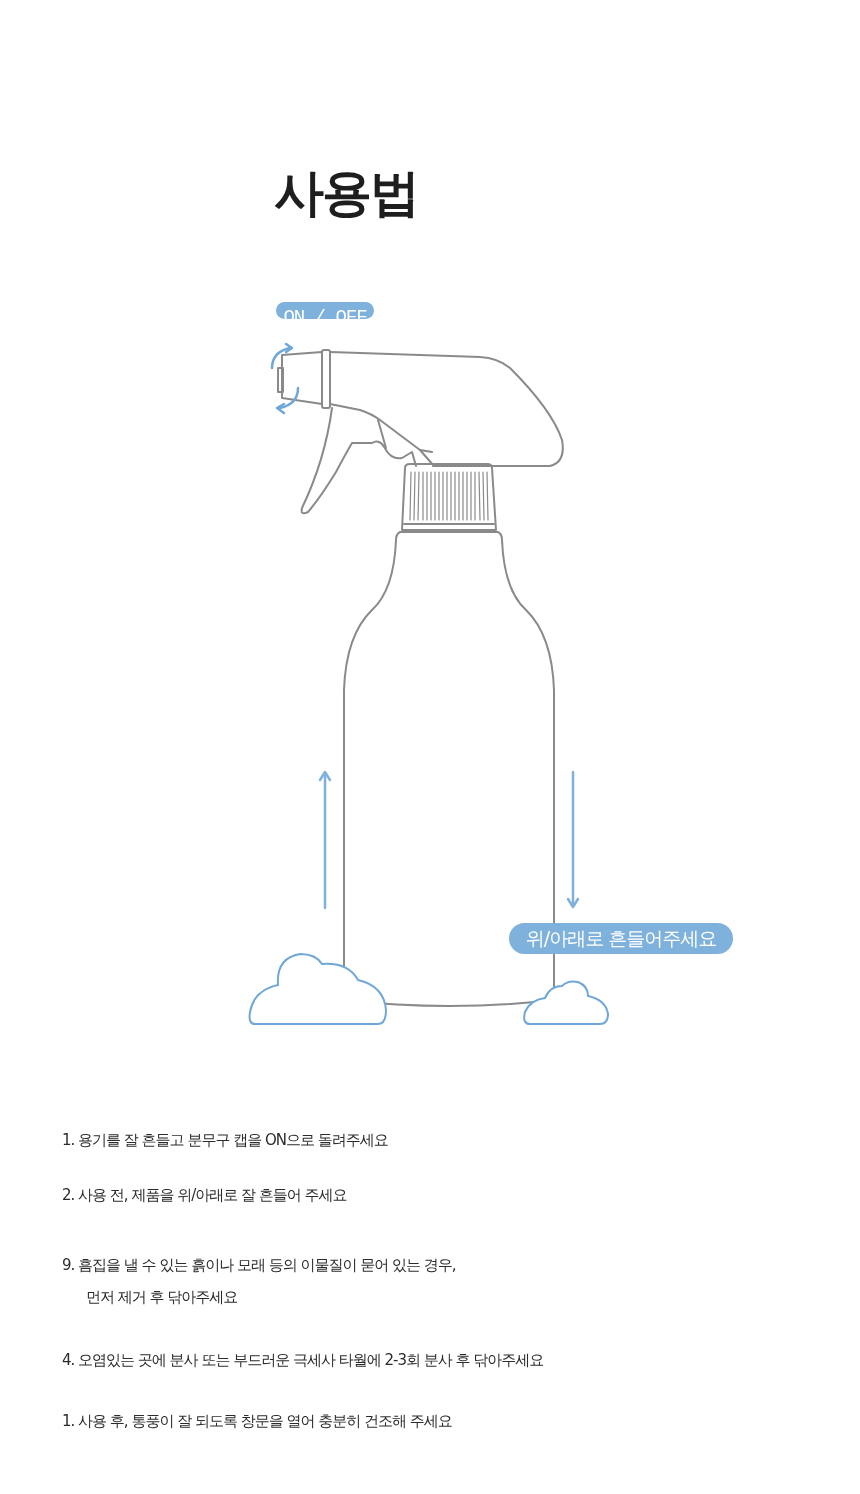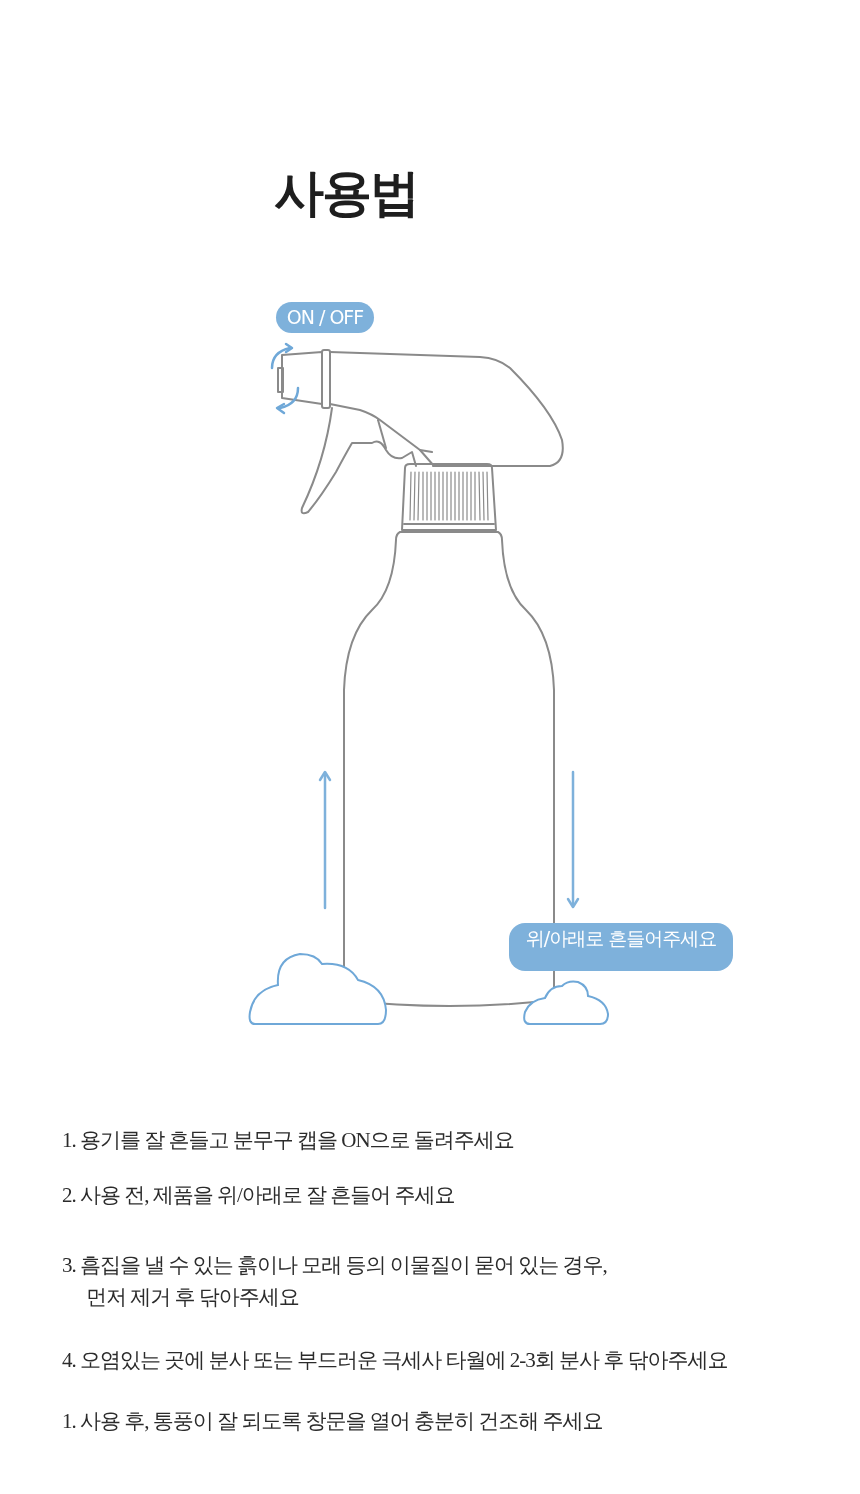--- a/index.html
+++ b/index.html
@@ -3,24 +3,24 @@
   <meta charset="utf-8">
   <style>
     html, body { margin: 0; padding: 0; background: #ffffff; }
     body { width: 860px; height: 1494px; position: relative; overflow: hidden;
            font-family: "DejaVu Sans", "Liberation Sans", sans-serif; color: #222; }
     .title { position: absolute; top: 160px; left: 0; width: 692px; text-align: center;
              font-size: 50px; font-weight: bold; letter-spacing: -2px; color: #1e1e1e; margin: 0; }
     .illust { position: absolute; left: 0; top: 280px; width: 860px; height: 780px; }
     .pill { position: absolute; background: #7eb1db; color: #fff; border-radius: 16px;
             font-size: 19px; text-align: center; white-space: nowrap; letter-spacing: -1px; }
-    .pill-onoff { left: 276px; top: 302px; width: 98px; height: 31px; line-height: 31px; }
-    .pill-shake { left: 509px; top: 923px; width: 224px; height: 48px; line-height: 31px; }
+    .pill-onoff { left: 276px; top: 302px; width: 98px; height: 17px; line-height: 31px; font-family: Liberation Mono, monospace; }
+    .pill-shake { left: 509px; top: 923px; width: 224px; height: 31px; line-height: 31px; }
     .steps { position: absolute; left: 62px; top: 1120px; margin: 0; padding: 0; list-style: none; }
-    .step { font-size: 21px; color: #2b2b2b; letter-spacing: -1px; margin: 0; line-height: 32px; white-space: nowrap; font-family: Liberation Serif, serif; }
+    .step { font-size: 15px; color: #2b2b2b; letter-spacing: -1px; margin: 0; line-height: 32px; white-space: nowrap; }
     .step-1 { position: absolute; top: 4px; }
     .step-2 { position: absolute; top: 59px; }
     .step-3 { position: absolute; top: 129px; }
     .step-3b { position: absolute; top: 161px; left: 24px; }
     .step-4 { position: absolute; top: 224px; }
     .step-5 { position: absolute; top: 285px; }
   </style>
 </head>
 <body>
 
@@ -92,17 +92,17 @@
     <path d="M530 1024 Q522 1024 525 1012 Q530 1000 545 998 Q550 986 562 986 Q568 980 578 982 Q588 986 588 996 Q606 1000 608 1014 Q608 1024 600 1024 Z"></path>
   </g>
 </svg>
 
 <div class="pill pill-onoff">ON / OFF</div>
 <div class="pill pill-shake">위/아래로 흔들어주세요</div>
 
 <ol class="steps">
   <li class="step step-1">1. 용기를 잘 흔들고 분무구 캡을 ON으로 돌려주세요</li>
   <li class="step step-2">2. 사용 전, 제품을 위/아래로 잘 흔들어 주세요</li>
-  <li class="step step-3">3. 흠집을 낼 수 있는 흙이나 모래 등의 이물질이 묻어 있는 경우,</li>
+  <li class="step step-3">9. 흠집을 낼 수 있는 흙이나 모래 등의 이물질이 묻어 있는 경우,</li>
   <li class="step step-3b">먼저 제거 후 닦아주세요</li>
   <li class="step step-4">4. 오염있는 곳에 분사 또는 부드러운 극세사 타월에 2-3회 분사 후 닦아주세요</li>
   <li class="step step-5">1. 사용 후, 통풍이 잘 되도록 창문을 열어 충분히 건조해 주세요</li>
 </ol>
 
 </body></html>

